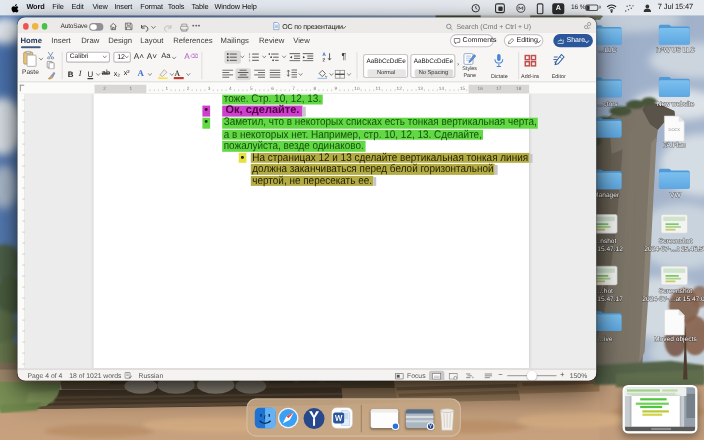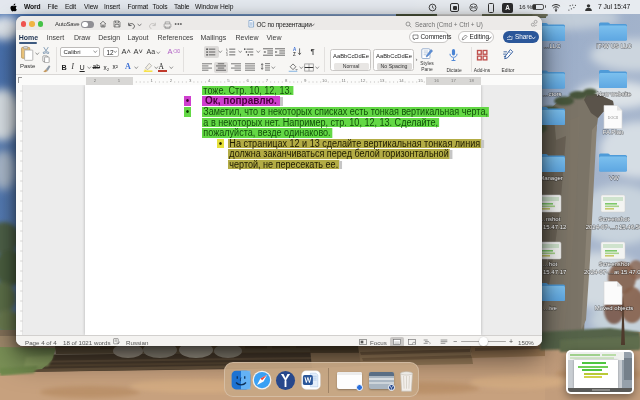--- a/index.html
+++ b/index.html
@@ -685,21 +685,21 @@
             <path d="M 4.2 216 L 6.5 216"></path>
             <path d="M 4.2 226 L 6.5 226"></path>
             <path d="M 4.2 236 L 6.5 236"></path>
             <path d="M 4.2 246 L 6.5 246"></path>
           </g>
         </svg>
       <div class="abs" id="page" style="left:69px;top:0;width:396px;height:250px;background:#fff;box-shadow:0 0 3px rgba(0,0,0,0.25);"></div>
       <div class="abs" id="doctext" style="left:0;top:0;width:449px;height:250px;font-size:10px;line-height:9.5px;white-space:nowrap;">
         <div class="abs hl-g tl" style="left:186px;top:0.5px;">тоже. Стр. 10, 12, 13.</div>
         <div class="abs hl-m bu" style="left:168px;top:11px;color:#3d0030;">•</div>
-        <div class="abs hl-m sh" style="left:186px;top:11px;padding:0 3px;">Ок, поправлю.</div>
+        <div class="abs hl-m sh" style="left:186px;top:11px;padding:0 3px;">Ок, сделайте.</div>
         <div class="abs hl-g bu" style="left:168px;top:22px;color:#0b3a00;">•</div>
         <div class="abs hl-g tl" style="left:186px;top:22px;">Заметил, что в некоторых списках есть тонкая вертикальная черта,</div>
         <div class="abs hl-g tl" style="left:186px;top:32.5px;">а в некоторых нет. Например, стр. 10, 12, 13. Сделайте,</div>
         <div class="abs hl-g tl" style="left:186px;top:43px;">пожалуйста, везде одинаково.</div>
         <div class="abs hl-y bu" style="left:201px;top:53.5px;color:#1c1c00;">•</div>
         <div class="abs hl-o tl sh" style="left:212px;top:53.5px;">На страницах 12 и 13 сделайте вертикальная тонкая линия</div>
         <div class="abs hl-o tl sh" style="left:212px;top:64px;">должна заканчиваться перед белой горизонтальной</div>
         <div class="abs hl-o tl sh" style="left:212px;top:74.5px;">чертой, не пересекать ее.</div>
       </div>
     </div>

